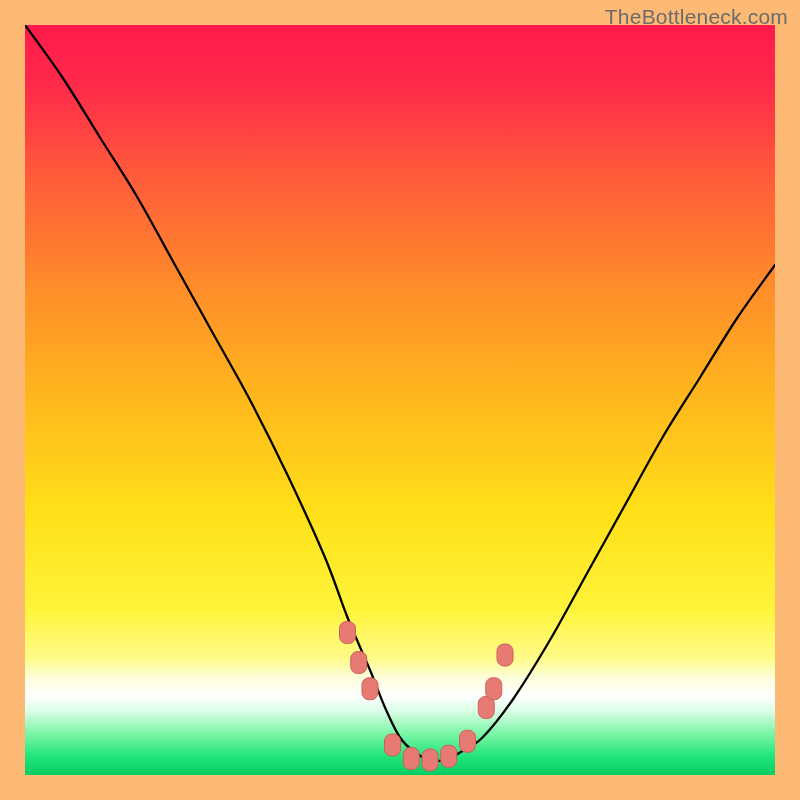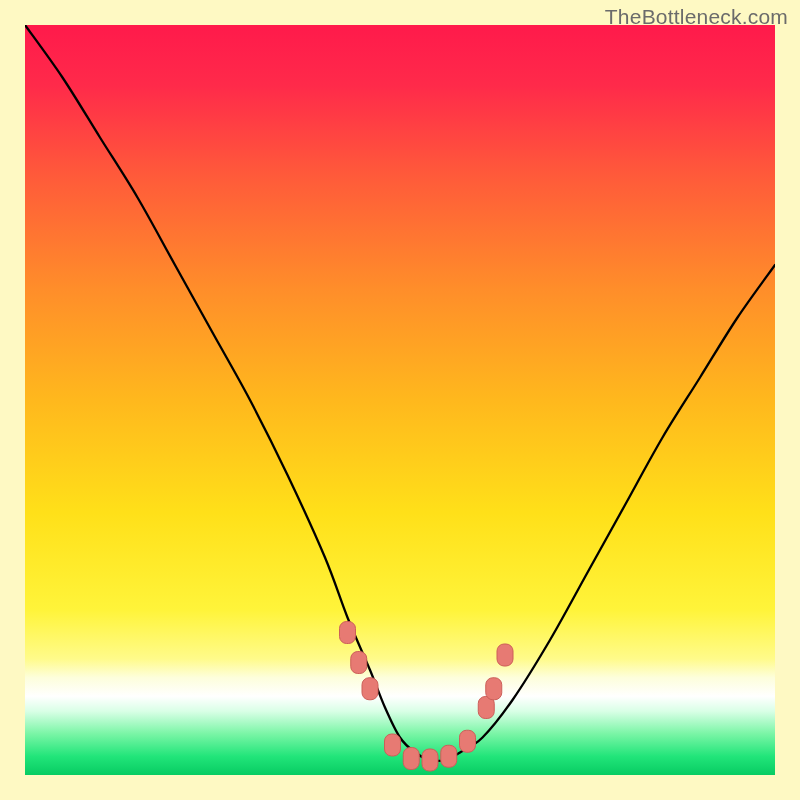--- a/index.html
+++ b/index.html
@@ -8,21 +8,21 @@
     width: 800px;
     height: 800px;
     background: #000;
     overflow: hidden;
     font-family: Arial, Helvetica, sans-serif;
   }
   .frame {
     position: relative;
     width: 800px;
     height: 800px;
-    background: #fef9c3;
+    background: #fdba74;
   }
   .plot-area {
     position: absolute;
     left: 25px;
     top: 25px;
     width: 750px;
     height: 750px;
   }
   .gradient-bg {
     position: absolute;

